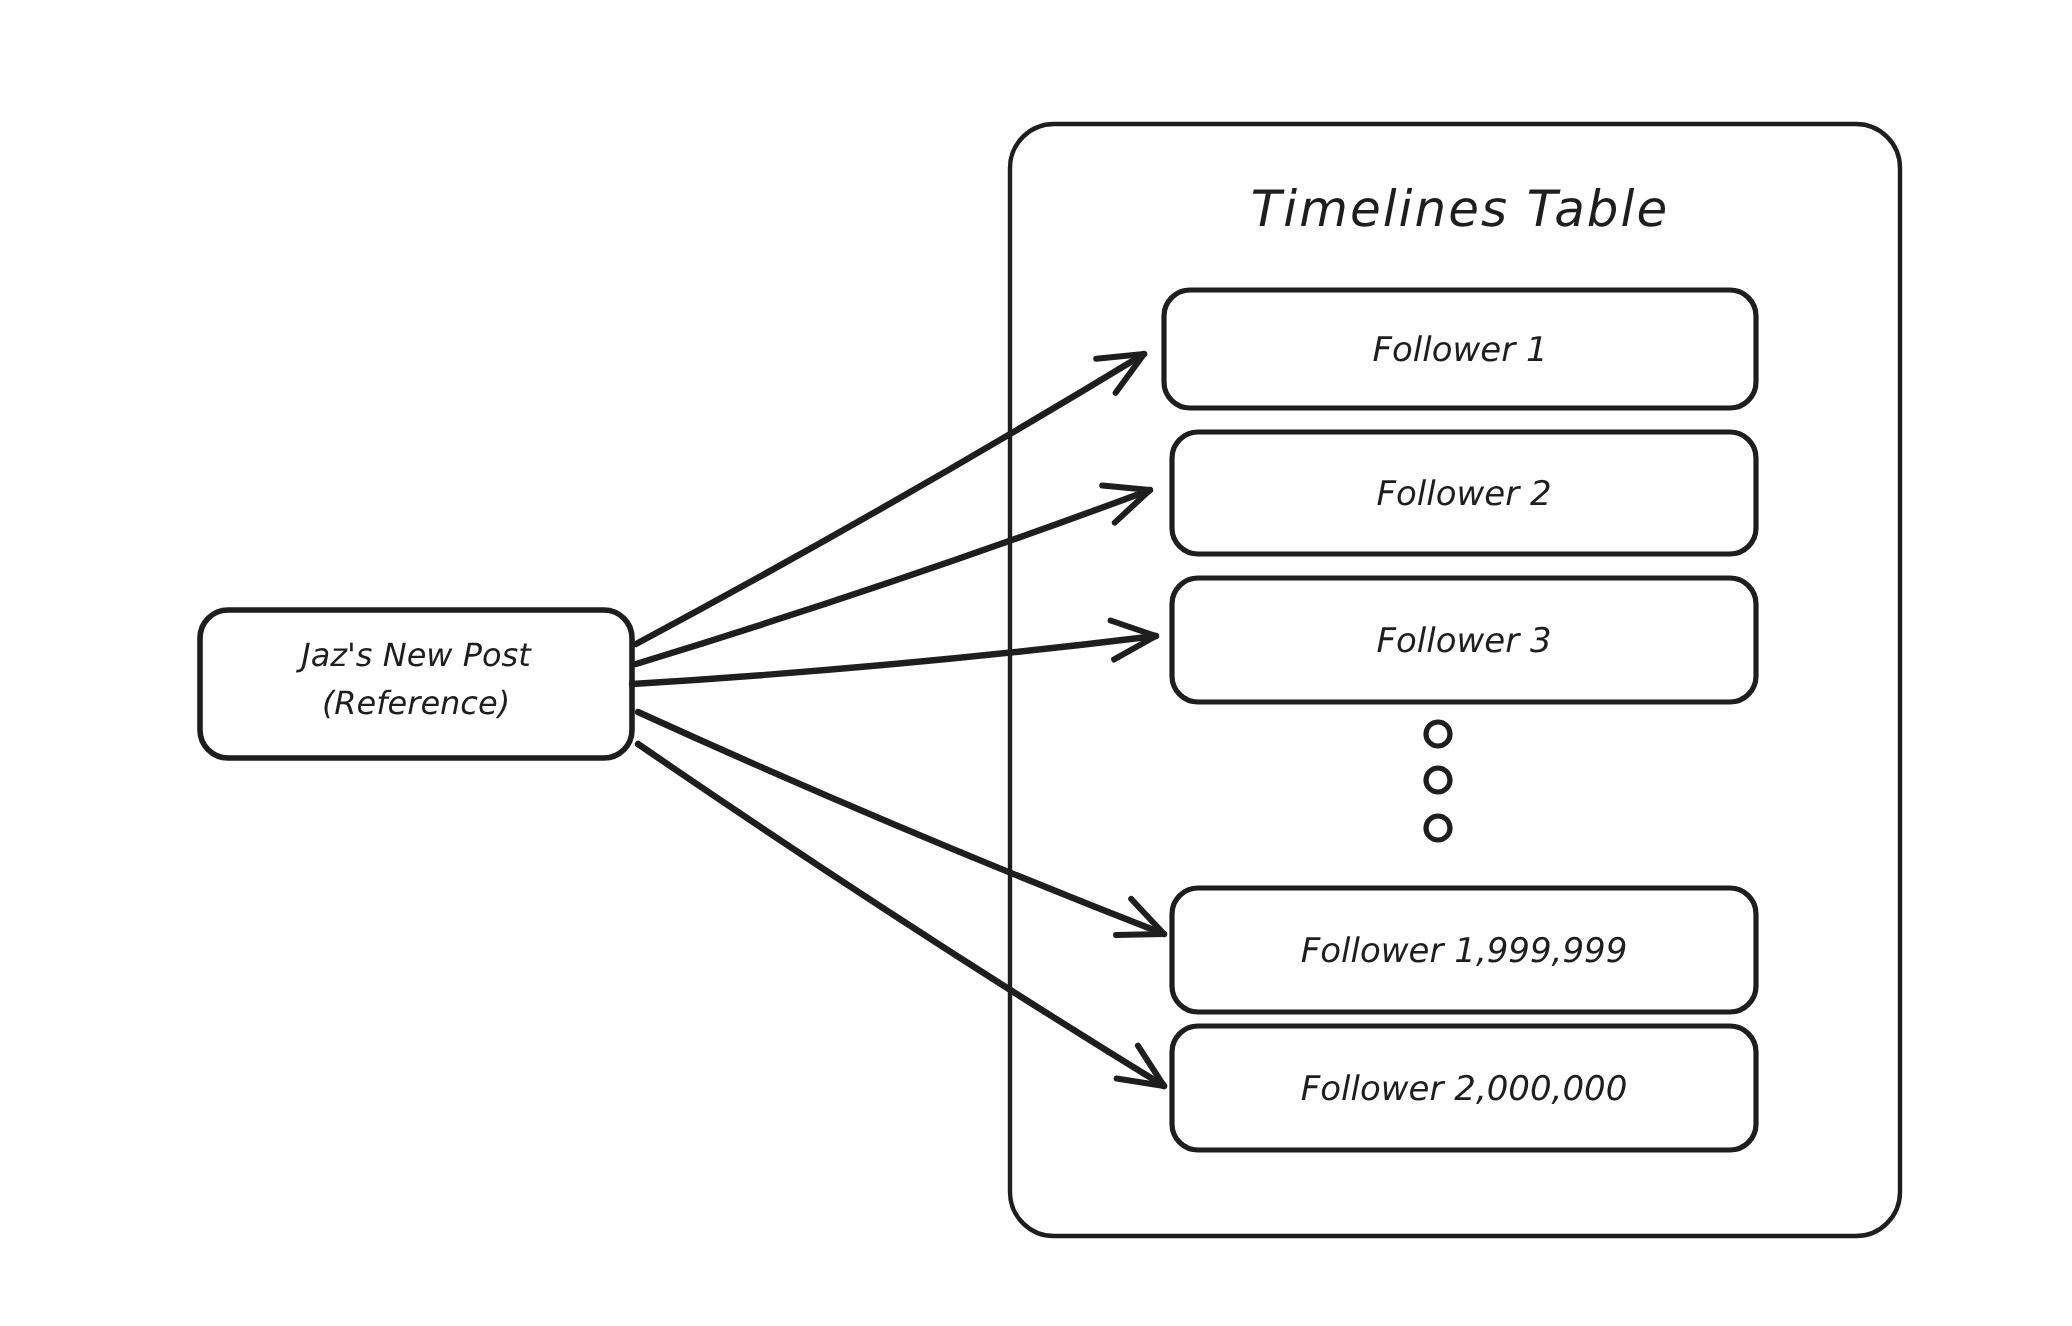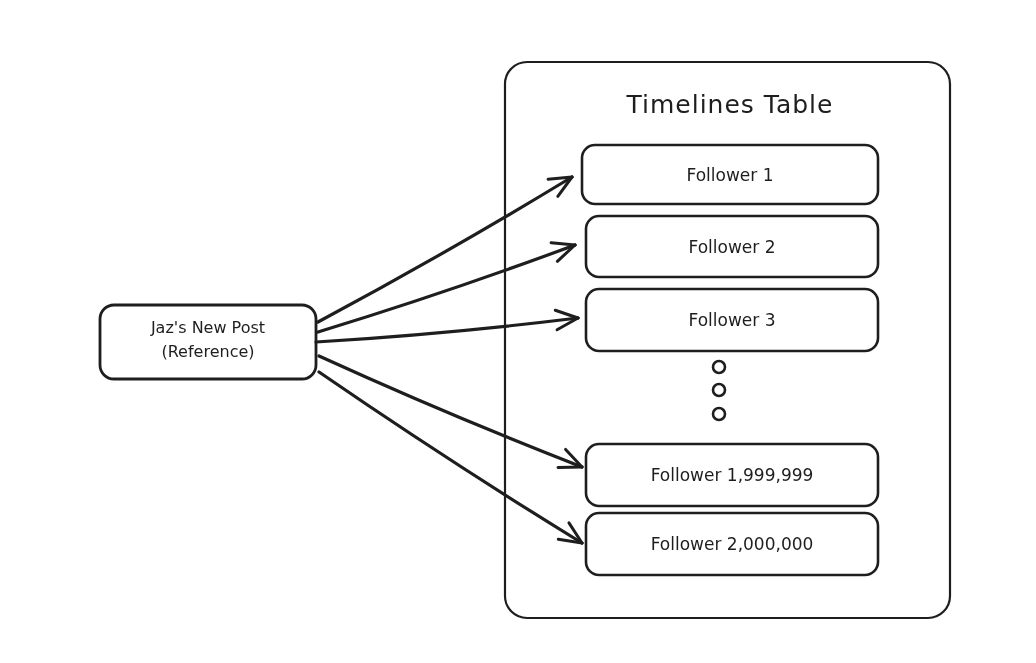--- a/index.html
+++ b/index.html
@@ -2,21 +2,21 @@
 <html><head>
 <meta charset="utf-8">
 <style>
   html,body{margin:0;padding:0;}
   body{
     width:1036px;height:663px;
     background:#ffffff;
     font-family:"DejaVu Sans", sans-serif;
     overflow:hidden;
   }
-  #stage{position:relative;width:1036px;height:663px;}
+  #stage{position:relative;width:1036px;height:663px;font-style:italic;}
   svg#canvas{position:absolute;inset:0;width:1036px;height:663px;}
 
   .hand{font-family:"DejaVu Sans", sans-serif;fill:#1e1e1e;}
   .node-text{font-size:16px;}
   .box-text{font-size:17px;}
   .title-text{font-size:25px;letter-spacing:1px;}
 
   .container-rect{fill:#ffffff;stroke:#1e1e1e;stroke-width:2.2;}
   .row-rect{fill:#ffffff;stroke:#1e1e1e;stroke-width:2.6;}
   .src-rect{fill:#ffffff;stroke:#1e1e1e;stroke-width:2.8;}

